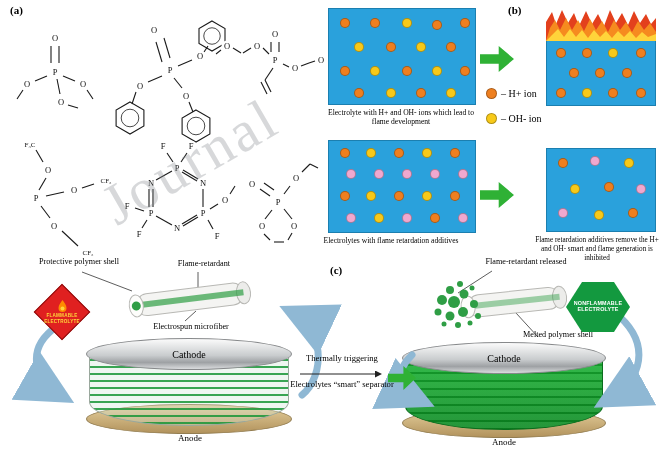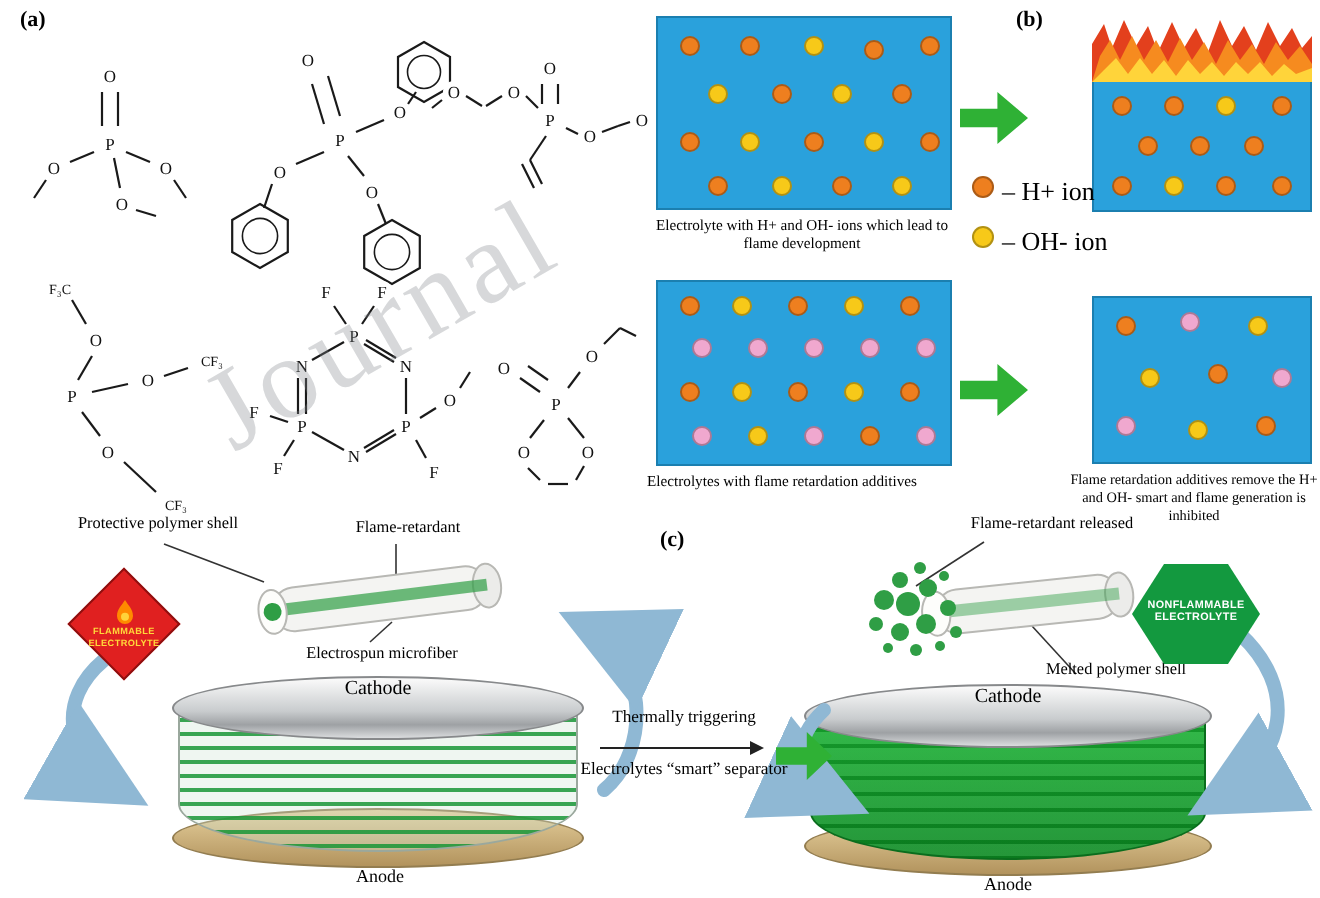--- a/index.html
+++ b/index.html
@@ -7,26 +7,26 @@
        font-family:"Liberation Serif",serif;color:#000;}
   .abs{position:absolute;}
   .plabel{position:absolute;font-weight:bold;font-size:11px;z-index:20;}
   .bluepanel{position:absolute;background:var(--panel_blue);border:1px solid #1b7fb0;box-sizing:border-box;}
   .dot{position:absolute;width:10px;height:10px;border-radius:50%;border:1px solid rgba(0,0,0,.28);box-sizing:border-box;}
   .cap{position:absolute;font-size:7.6px;line-height:1.22;text-align:center;z-index:8;}
   .garrow{position:absolute;background:var(--arrow_green);
           clip-path:polygon(0 32%,55% 32%,55% 0,100% 50%,55% 100%,55% 68%,0 68%);z-index:6;}
   .legend-row{position:absolute;display:flex;align-items:flex-start;gap:4px;z-index:8;}
   .legend-dot{width:11px;height:11px;border-radius:50%;border:1px solid rgba(0,0,0,.28);flex:0 0 auto;box-sizing:border-box;}
-  .legend-label{font-size:13px;line-height:1.25;}
+  .legend-label{font-size:10px;line-height:1.25;}
   .clabel{position:absolute;font-size:8.2px;line-height:1.15;text-align:center;z-index:12;}
   .cell{position:absolute;z-index:3;}
   .cell-top{position:absolute;left:0;top:0;width:100%;height:32px;border-radius:50%;
             background:linear-gradient(180deg,#fbfbfb 0%,#c9ccce 55%,#9ea1a4 78%,#dadcde 100%);
-            border:1px solid #87898b;display:flex;align-items:flex-start;justify-content:center;
+            border:1px solid #87898b;display:flex;align-items:center;justify-content:center;
             font-size:10px;z-index:3;box-sizing:border-box;}
   .cell-body{position:absolute;z-index:2;box-sizing:border-box;border:1px solid #9aa89d;border-top:none;}
   .cell-body.fibers{background:repeating-linear-gradient(180deg,rgba(25,150,55,0) 0 5px,rgba(25,150,55,.85) 5px 7px),rgba(205,228,212,.32);
             border-radius:0 0 100px 100px / 0 0 24px 24px;}
   .cell-body.flooded{background:repeating-linear-gradient(180deg,rgba(255,255,255,.10) 0 6px,rgba(0,60,10,.20) 6px 8px),linear-gradient(180deg,#1cb335,#0c8a23);
             border-radius:0 0 100px 100px / 0 0 24px 24px;border-color:#0a6d1d;}
   .cell-rim{position:absolute;width:100%;height:30px;border-radius:50%;z-index:1;box-sizing:border-box;
             background:linear-gradient(180deg,#e5cf9c,#b2935d);border:1px solid #93motto;border:1px solid #937d50;}
   .diamond{position:absolute;width:38px;height:38px;transform:rotate(45deg);
            background:var(--badge_red);border:1px solid #8e0f0f;z-index:12;}

